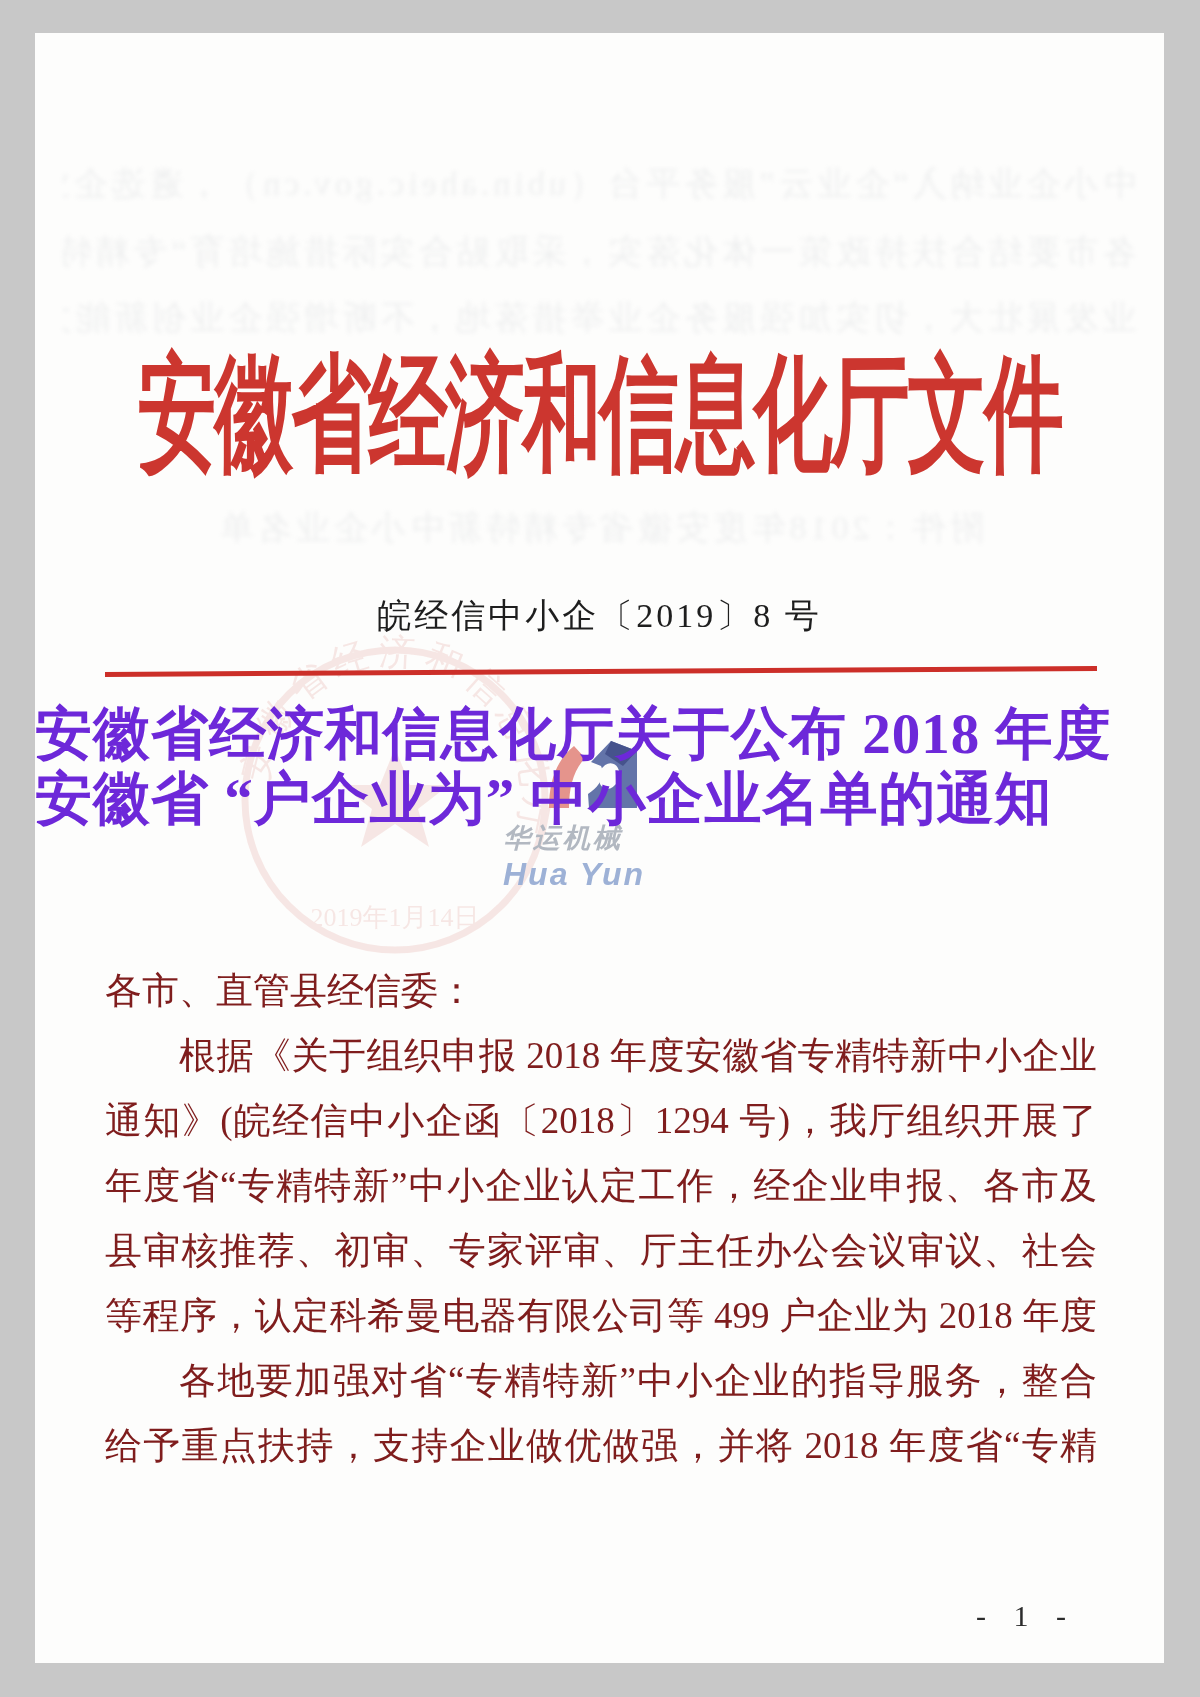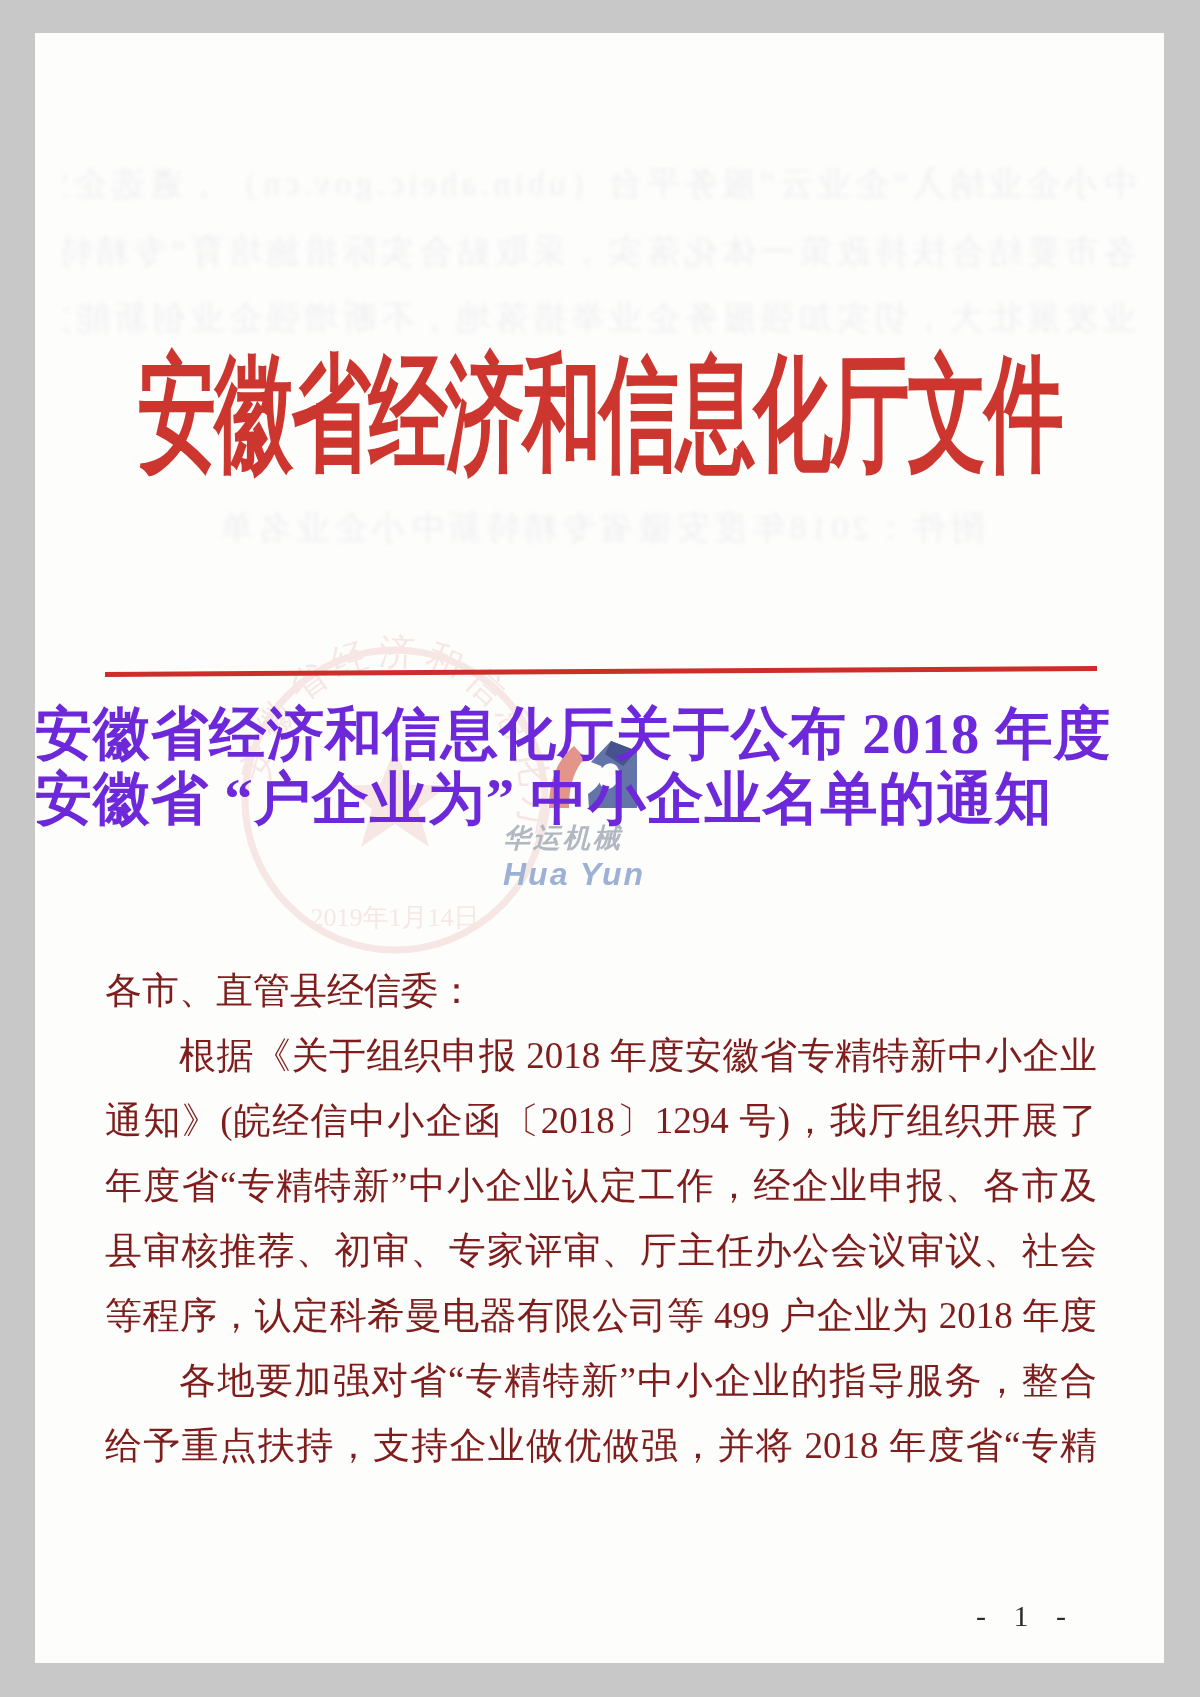--- a/index.html
+++ b/index.html
@@ -131,20 +131,21 @@
         <path id="sealArc" d="M 45 190 A 128 128 0 1 1 295 190"></path>
       </defs>
     <text font-size="36" fill="#d4766c" letter-spacing="8" font-family="'Liberation Serif',serif">
       <textPath href="#sealArc" startOffset="8%">安徽省经济和信息化厅</textPath>
     </text>
     <text x="170" y="296" font-size="26" fill="#d4766c" text-anchor="middle" font-family="'Liberation Serif',serif">2019年1月14日</text>
   </svg>
 
   <div class="red-title">安徽省经济和信息化厅文件</div>
 
+  <div class="doc-number">皖经信中小企〔2019〕8 号</div>
 
   <div class="red-rule"></div>
 
   <div class="watermark">
     <svg class="wm-logo" width="100" height="80" viewBox="0 0 100 80">
       <path d="M31,8 C14,22 6,42 6,70 L26,70 C26,48 31,32 42,20 Z" fill="#e5948c"></path>
       <path d="M48,24 L68,3 L94,13 L94,70 L46,70 L45,56 C58,48 62,36 58,28 Z" fill="#6374a9"></path>
       <path d="M68,3 L94,13 L80,28 L62,16 Z" fill="#46538c"></path>
       <ellipse cx="66" cy="38" rx="10" ry="13" transform="rotate(18 66 38)" fill="#fdfdfc"></ellipse>
     </svg>

